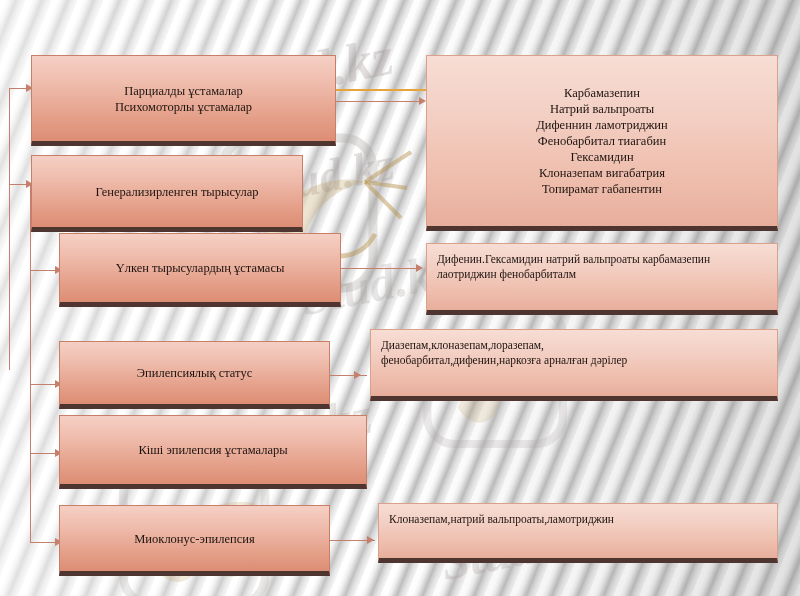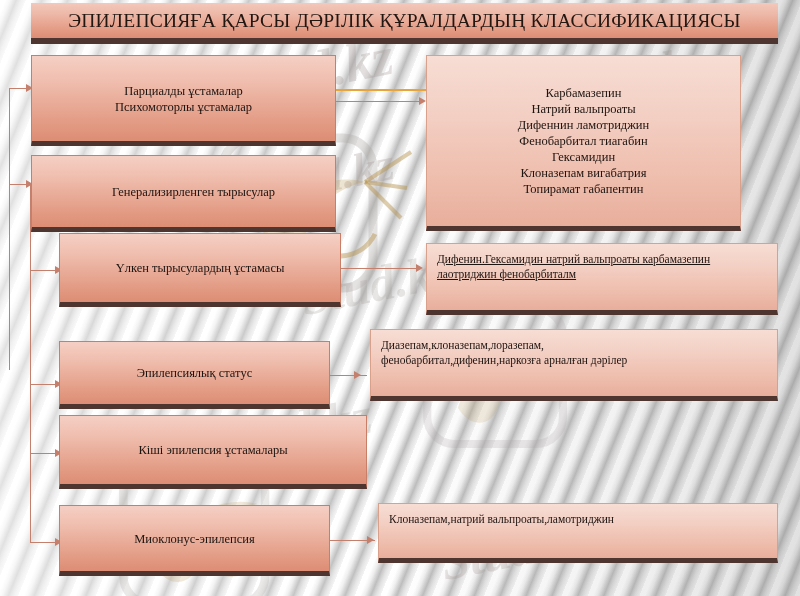--- a/index.html
+++ b/index.html
@@ -167,23 +167,20 @@
     </svg>
   </div>
   <div class="wm-logo" style="left:115px; top:455px;">
     <svg width="200" height="170" viewBox="0 0 210 180">
       <rect x="8" y="8" width="150" height="150" rx="30" fill="none" stroke="rgba(170,160,160,0.24)" stroke-width="9"></rect>
       <path d="M42 118 C60 60 120 42 150 52 C120 58 96 80 88 112 C80 142 54 140 42 118 Z" fill="rgba(190,155,90,0.22)"></path>
       <path d="M88 112 C108 132 146 132 160 104" fill="none" stroke="rgba(180,145,70,0.35)" stroke-width="5"></path>
     </svg>
   </div>
 
-  <div id="titlebar">
-    <span class="title-text">ЭПИЛЕПСИЯҒА ҚАРСЫ ДӘРІЛІК ҚҰРАЛДАРДЫҢ КЛАССИФИКАЦИЯСЫ</span>
-  </div>
 
   <div class="conn v" style="left:9px;  top:88px;  height:282px;"></div>
   <div class="conn h" style="left:9px;  top:88px;  width:22px;"></div>
   <div class="arrow" style="left:26px; top:84px;"></div>
 
   <div class="conn h" style="left:9px;  top:184px; width:22px;"></div>
   <div class="arrow" style="left:26px; top:180px;"></div>
 
   <div class="conn v" style="left:30px; top:184px; height:200px;"></div>
   <div class="conn h" style="left:30px; top:270px; width:30px;"></div>
@@ -214,51 +211,51 @@
   <div class="arrow" style="left:354px; top:446px;"></div>
 
   <div class="conn h" style="left:327px; top:540px; width:48px;"></div>
   <div class="arrow" style="left:367px; top:536px;"></div>
 
   <div class="node center" style="left:31px; top:55px; width:305px; height:91px; font-size:12.5px;">
     <span class="txt">Парциалды ұстамалар
 Психомоторлы ұстамалар</span>
   </div>
 
-  <div class="node center" style="left:31px; top:155px; width:305px; height:77px; font-size:12.5px;padding-left:20px;">
+  <div class="node center" style="left:31px; top:155px; width:272px; height:77px; font-size:12.5px;padding-left:20px;">
     <span class="txt">Генерализирленген тырысулар</span>
   </div>
 
   <div class="node center" style="left:59px; top:341px; width:271px; height:68px; font-size:12.5px;">
     <span class="txt">Эпилепсиялық статус</span>
   </div>
 
   <div class="node center" style="left:59px; top:233px; width:282px; height:74px; font-size:12.5px;">
     <span class="txt">Үлкен тырысулардың ұстамасы</span>
   </div>
 
   <div class="node center" style="left:59px; top:415px; width:308px; height:74px; font-size:12.5px;">
     <span class="txt">Кіші эпилепсия ұстамалары</span>
   </div>
 
   <div class="node center" style="left:59px; top:505px; width:271px; height:71px; font-size:12.5px;">
     <span class="txt">Миоклонус-эпилепсия</span>
   </div>
 
-  <div class="node pale center" style="left:426px; top:55px; width:315px; height:176px; font-size:12.5px;">
+  <div class="node pale center" style="left:426px; top:55px; width:352px; height:176px; font-size:12.5px;">
     <span class="txt">Карбамазепин
 Натрий вальпроаты
 Дифеннин ламотриджин
 Фенобарбитал тиагабин
 Гексамидин
 Клоназепам вигабатрия
 Топирамат габапентин</span>
   </div>
 
-  <div class="node pale lefttext toppad" style="left:426px; top:243px; width:352px; height:72px; font-size:11.5px;text-decoration:underline;">
+  <div class="node pale lefttext toppad" style="left:426px; top:243px; width:352px; height:72px; font-size:11.5px;">
     <span class="txt">Дифенин.Гексамидин натрий вальпроаты карбамазепин
 лаотриджин фенобарбиталм</span>
   </div>
 
   <div class="node pale lefttext toppad" style="left:370px; top:329px; width:408px; height:72px; font-size:11.5px;">
     <span class="txt">Диазепам,клоназепам,лоразепам,
 фенобарбитал,дифенин,наркозға арналған дәрілер</span>
   </div>
 
 

